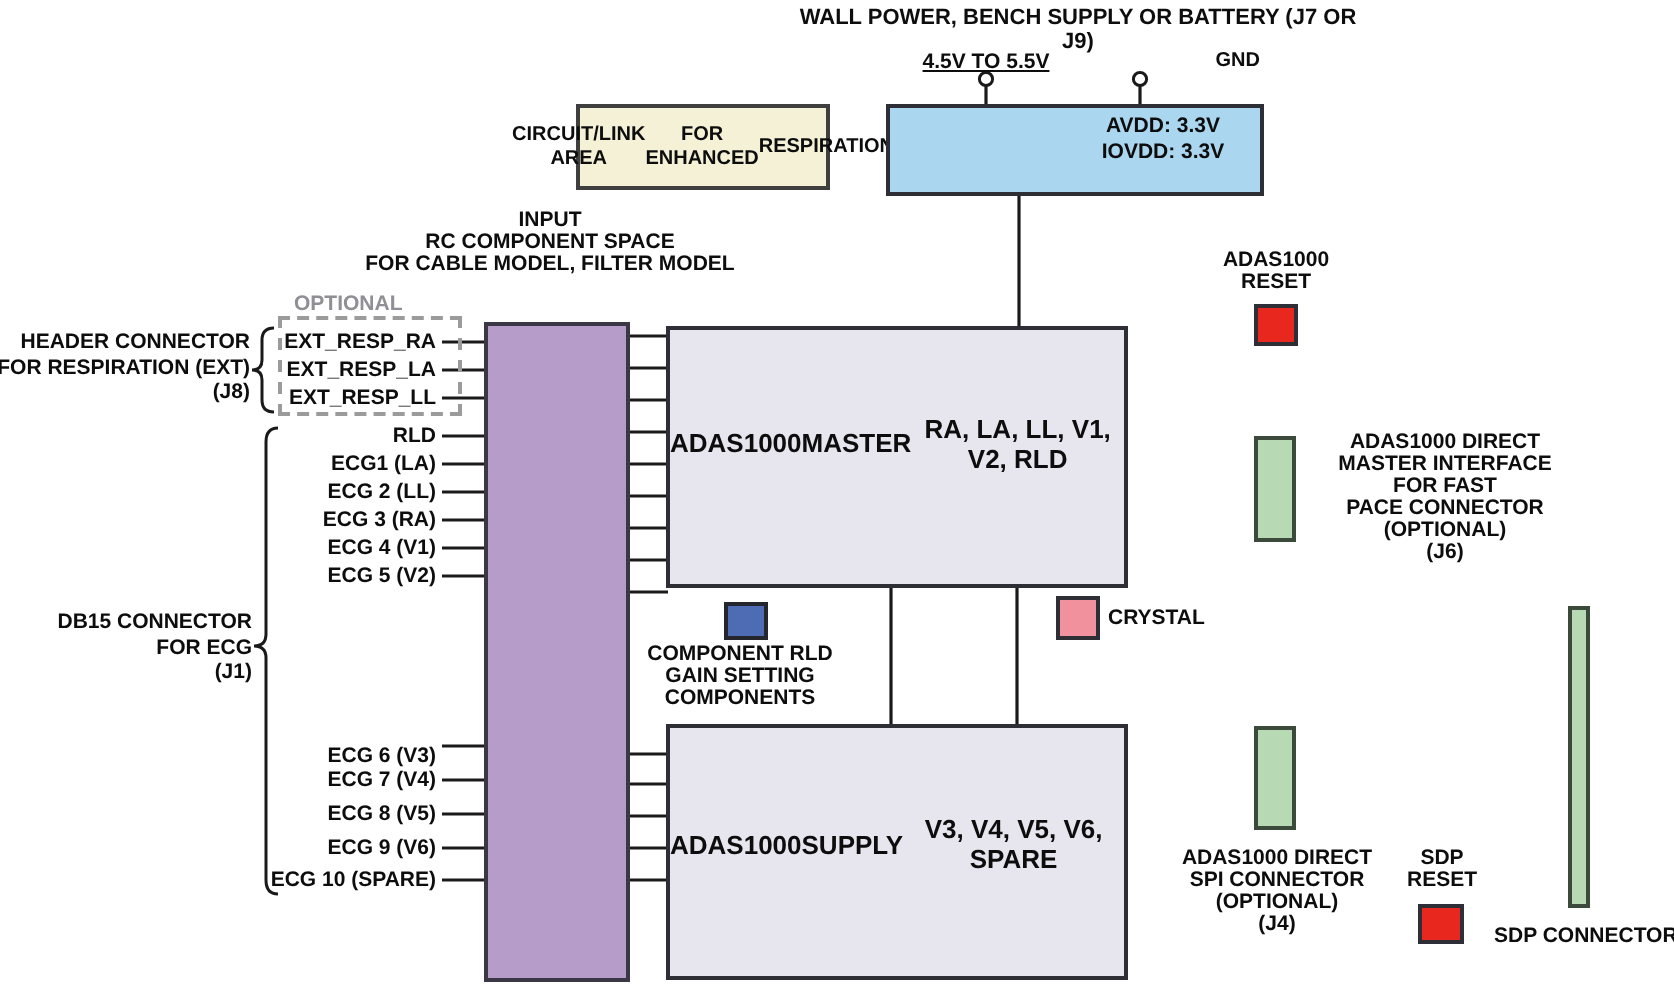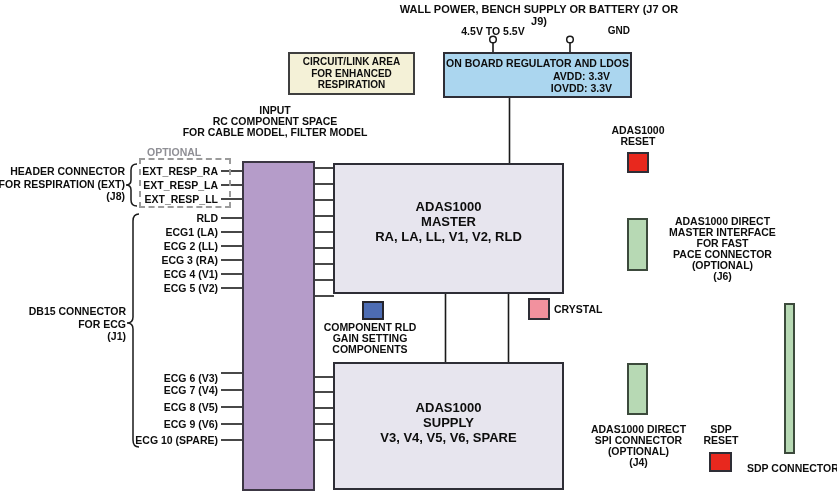--- a/index.html
+++ b/index.html
@@ -3,25 +3,25 @@
 <meta charset="utf-8">
 <style>
   html,body{margin:0;padding:0;background:#fff;}
   #canvas{
     position:relative; width:837px; height:498px; background:#fff; overflow:hidden;
     font-family:"Liberation Sans", sans-serif; font-weight:bold; color:#0d0d0d;
     -webkit-font-smoothing:antialiased;
   }
   .abs{position:absolute;}
   .box{position:absolute; box-sizing:border-box;}
-  .ctr{display:flex; flex-direction:column; align-items:center; justify-content:center; text-align:center;}
+  .ctr{display:flex; flex-direction:row; align-items:center; justify-content:center; text-align:center;}
 
   
   .title{left:394px; top:3px; width:290px; font-size:11px; text-align:center;}
-  .supply-lbl{left:433px; top:25px; width:120px; font-size:10.5px; text-align:center;}
+  .supply-lbl{left:433px; top:25px; width:120px; font-size:10.5px; text-align:center;text-decoration:underline;}
   .gnd-lbl{left:510px; top:25px; width:120px; font-size:10px; text-align:right;}
 
   .yellow-box{left:288px; top:52px; width:127px; height:43px; background:var(--cream);
     border:2px solid #3f3f3f; font-size:10px; line-height:11.5px;}
   .reg-box{left:443px; top:52px; width:189px; height:46px; background:var(--light_blue);
     border:2px solid #2e2e36; font-size:10.5px; line-height:12.5px; padding-top:3px; text-align:center;}
   .reg-sub{position:relative; left:44px;}
 
   .input-lbl{left:165px; top:105px; width:220px; font-size:10.5px; line-height:11px; text-align:center;}
 
@@ -130,21 +130,20 @@
   <div class="abs supply-lbl">4.5V TO 5.5V</div>
   <div class="abs gnd-lbl">GND</div>
 
   <div class="box ctr yellow-box">
     <div>CIRCUIT/LINK AREA</div>
     <div>FOR ENHANCED</div>
     <div>RESPIRATION</div>
   </div>
 
   <div class="box reg-box">
-    <div>ON BOARD REGULATOR AND LDOS</div>
     <div class="reg-sub">AVDD: 3.3V</div>
     <div class="reg-sub">IOVDD: 3.3V</div>
   </div>
 
   <div class="abs input-lbl">
     <div>INPUT</div>
     <div>RC COMPONENT SPACE</div>
     <div>FOR CABLE MODEL, FILTER MODEL</div>
   </div>
 

